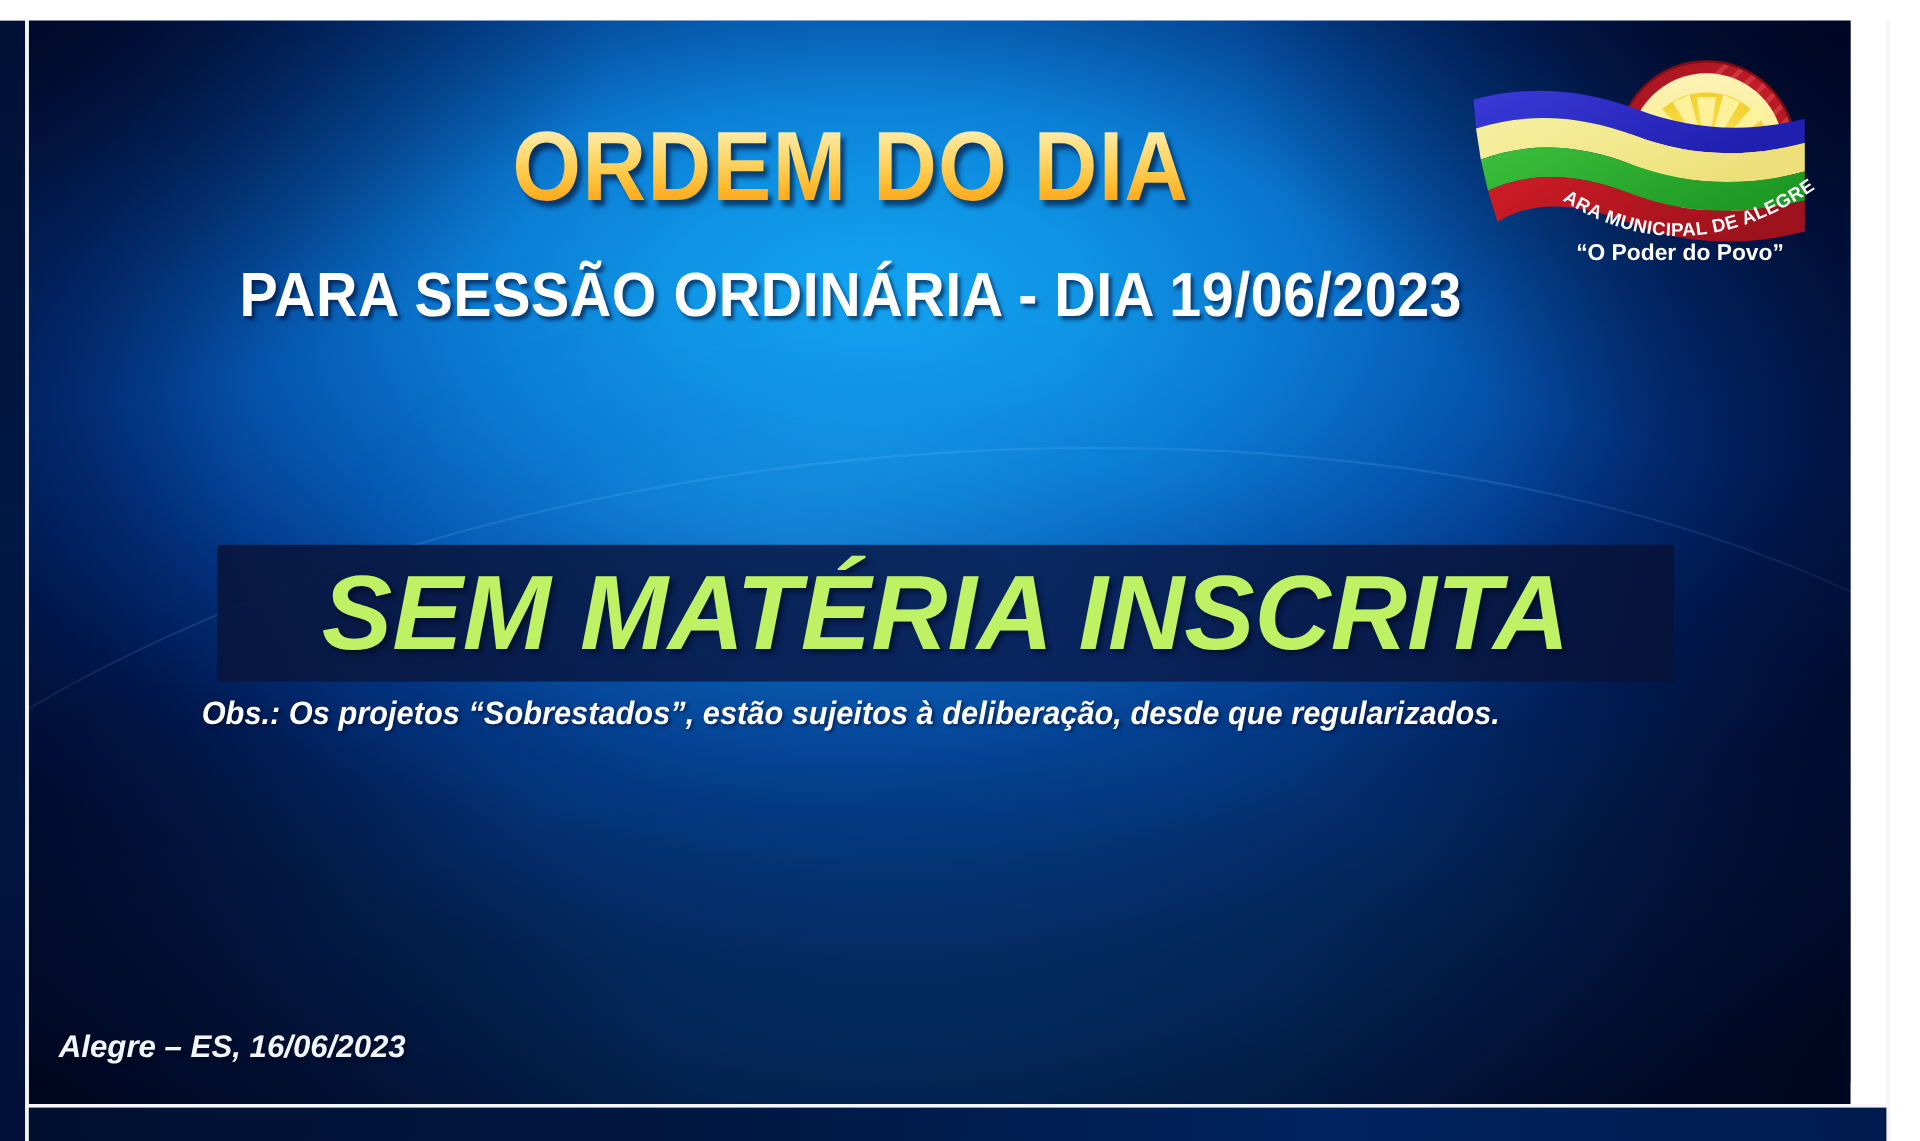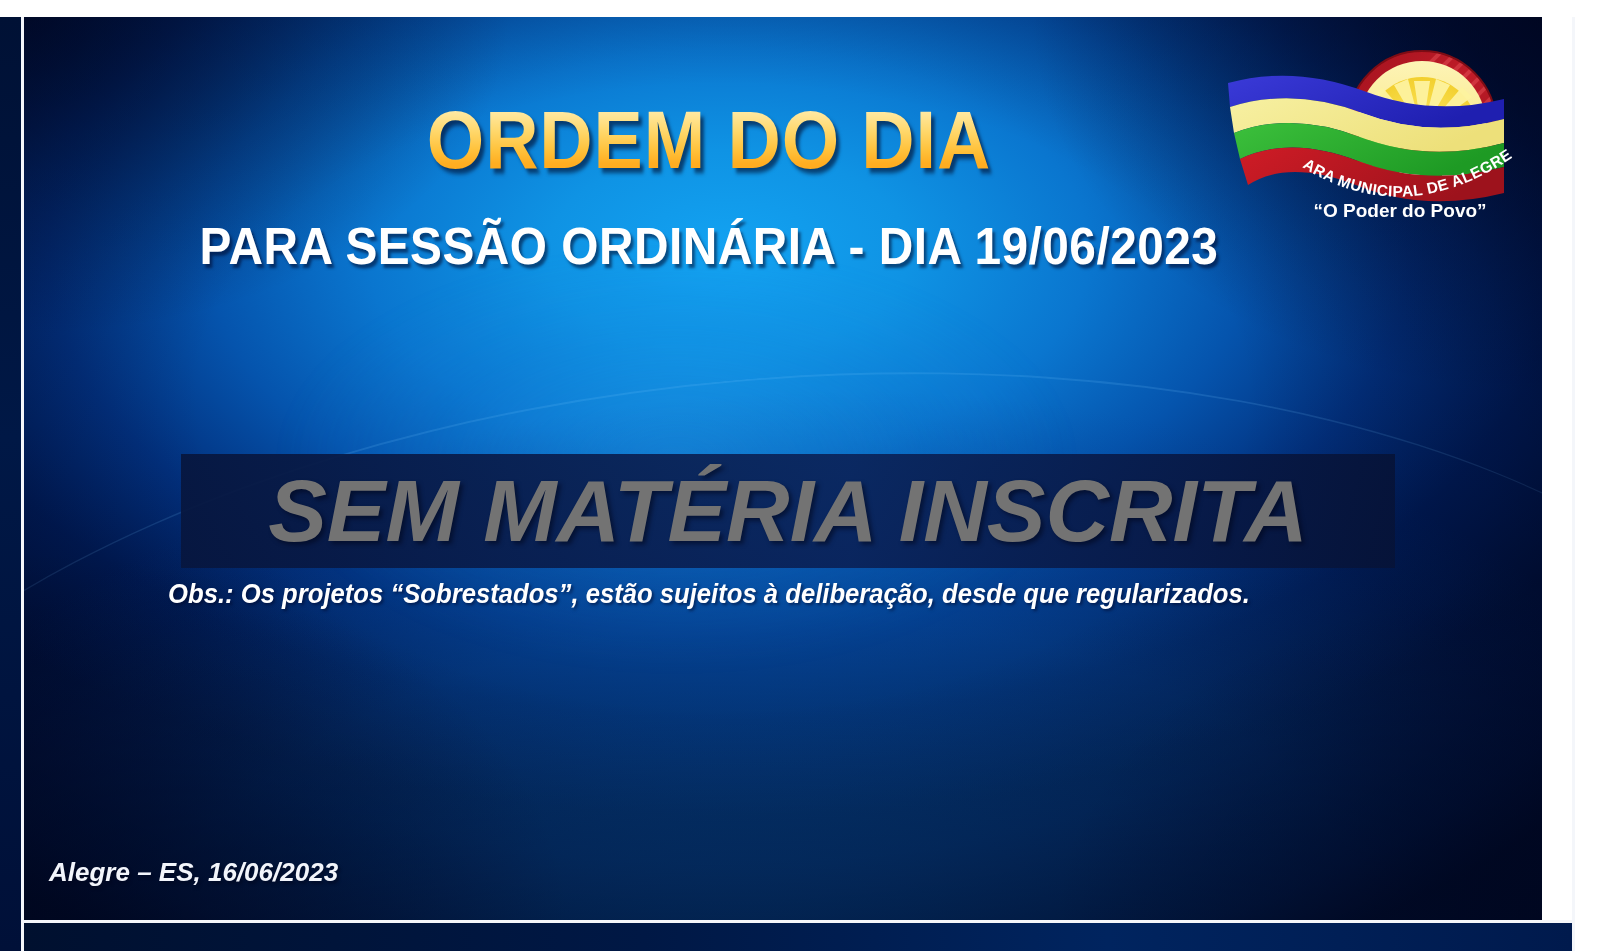--- a/index.html
+++ b/index.html
@@ -278,21 +278,21 @@
     top: 437px;
     width: 1214px;
     height: 114px;
     display: flex;
     align-items: center;
     justify-content: center;
     font-size: 88px;
     font-weight: 700;
     font-style: italic;
     letter-spacing: 0px;
-    color: #737373;
+    color: #bef264;
     font-family: "Liberation Sans", sans-serif;
     text-shadow: 3px 3px 4px rgba(0,5,25,0.55);
     white-space: nowrap;
   }
 
   .obs-note {
     position: absolute;
     left: 0;
     top: 562px;
     width: 1370px;

